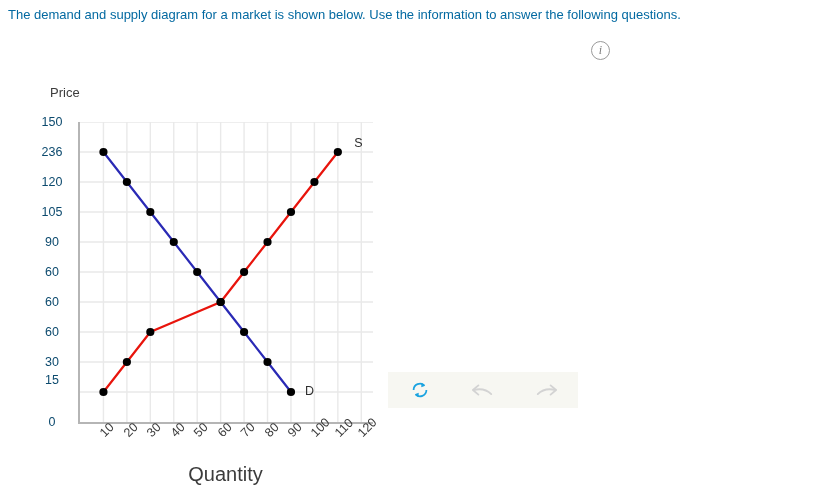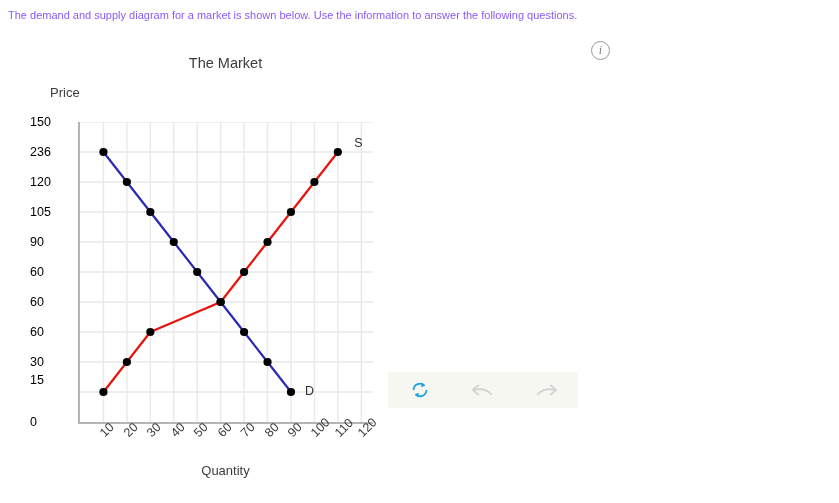--- a/index.html
+++ b/index.html
@@ -15,23 +15,23 @@
     color: #333333;
     overflow: hidden;
   }
 
   
   #prompt-text {
     position: absolute;
     left: 8px;
     top: 6px;
     width: 824px;
-    font-size: 11px;
+    font-size: 13px;
     line-height: 18px;
-    color: #8b5cf6;
+    color: #0369a1;
     white-space: nowrap;
   }
 
   
   #info-icon {
     position: absolute;
     left: 591px;
     top: 41px;
     width: 19px;
     height: 19px;
@@ -69,44 +69,44 @@
     top: 40px;
     font-size: 13px;
     color: #3c3c3c;
   }
   #x-axis-title {
     position: absolute;
     left: 78px;
     top: 418px;
     width: 295px;
     text-align: center;
-    font-size: 13px;
+    font-size: 20px;
     color: #3c3c3c;
   }
 
   #plot {
     position: absolute;
     left: 78px;
     top: 77px;
     width: 295px;
     height: 302px;
     box-sizing: border-box;
     border-left: 2px solid #b5b5b5;
     border-bottom: 2px solid #b5b5b5;
     background: #ffffff;
   }
   #plot svg { display: block; }
 
   .ytick {
     position: absolute;
     right: 0;
     width: 44px;
-    text-align: left;
+    text-align: center;
     font-size: 12.5px;
-    color: #000000;
+    color: #0c4a6e;
     line-height: 12px;
   }
   #y-ticks {
     position: absolute;
     left: 24px;
     top: 77px;
     width: 50px;
     height: 302px;
   }
 
@@ -154,21 +154,20 @@
 </style>
 </head>
 <body>
 
 <div id="prompt-text">The demand and supply diagram for a market is shown below. Use the information to answer the following questions.</div>
 
 <div id="info-icon">i</div>
 
 <div id="chart-region">
 
-  <div id="chart-title">The Market</div>
 
   <div id="y-axis-title">Price</div>
 
   <div id="y-ticks">
       <div class="ytick" style="top: 294px;">0</div>
       <div class="ytick" style="top: 252px;">15</div>
       <div class="ytick" style="top: 234px;">30</div>
       <div class="ytick" style="top: 204px;">60</div>
       <div class="ytick" style="top: 174px;">60</div>
       <div class="ytick" style="top: 144px;">60</div>

